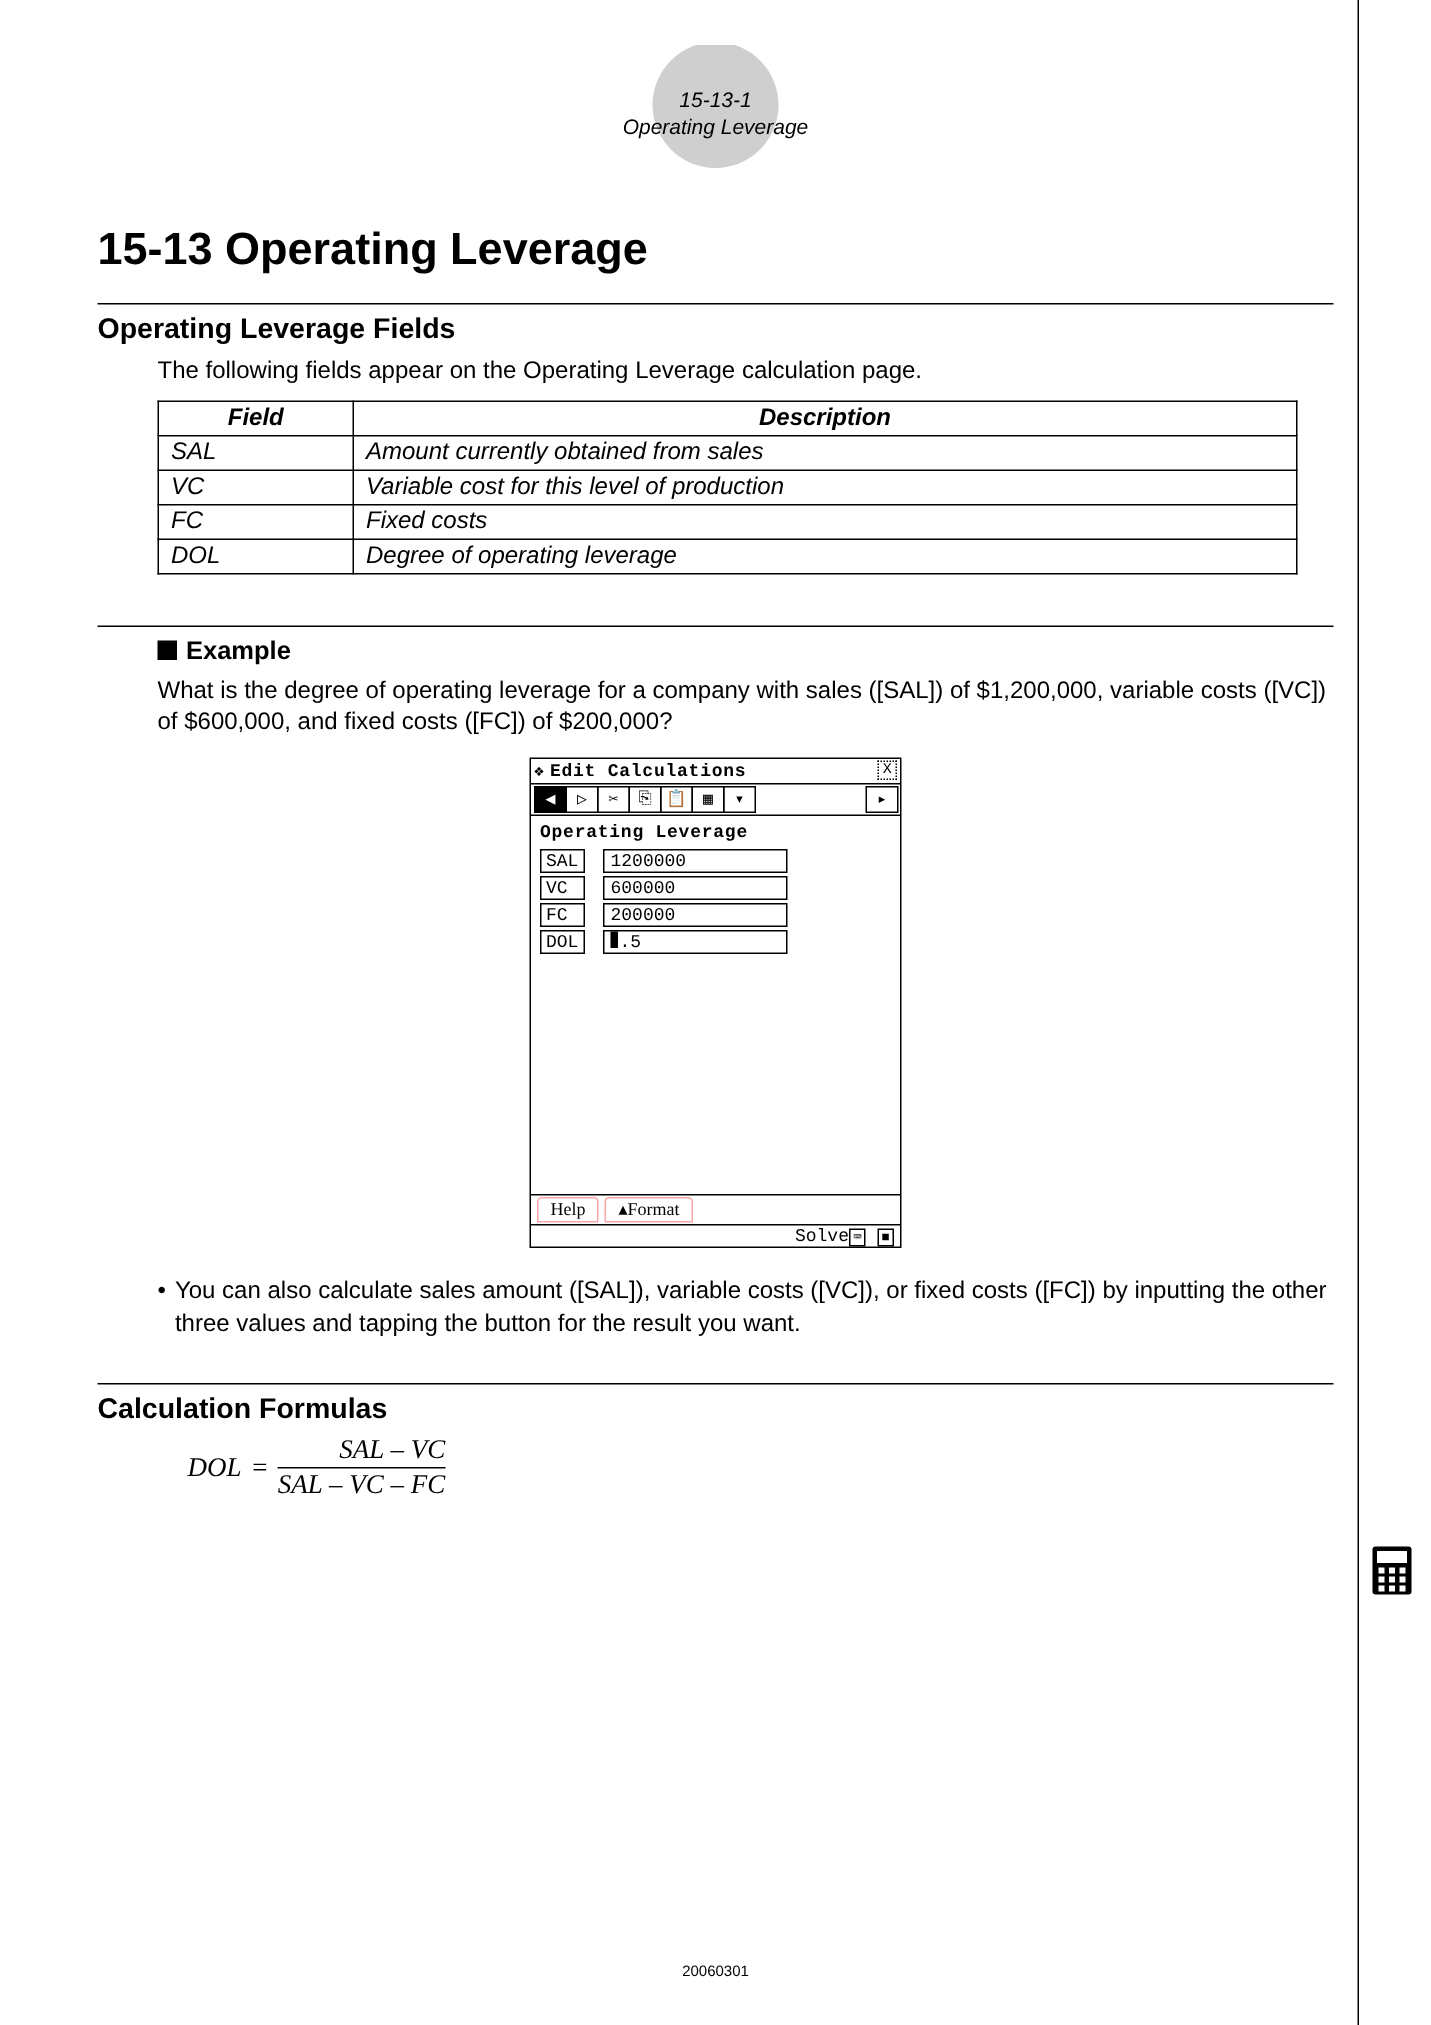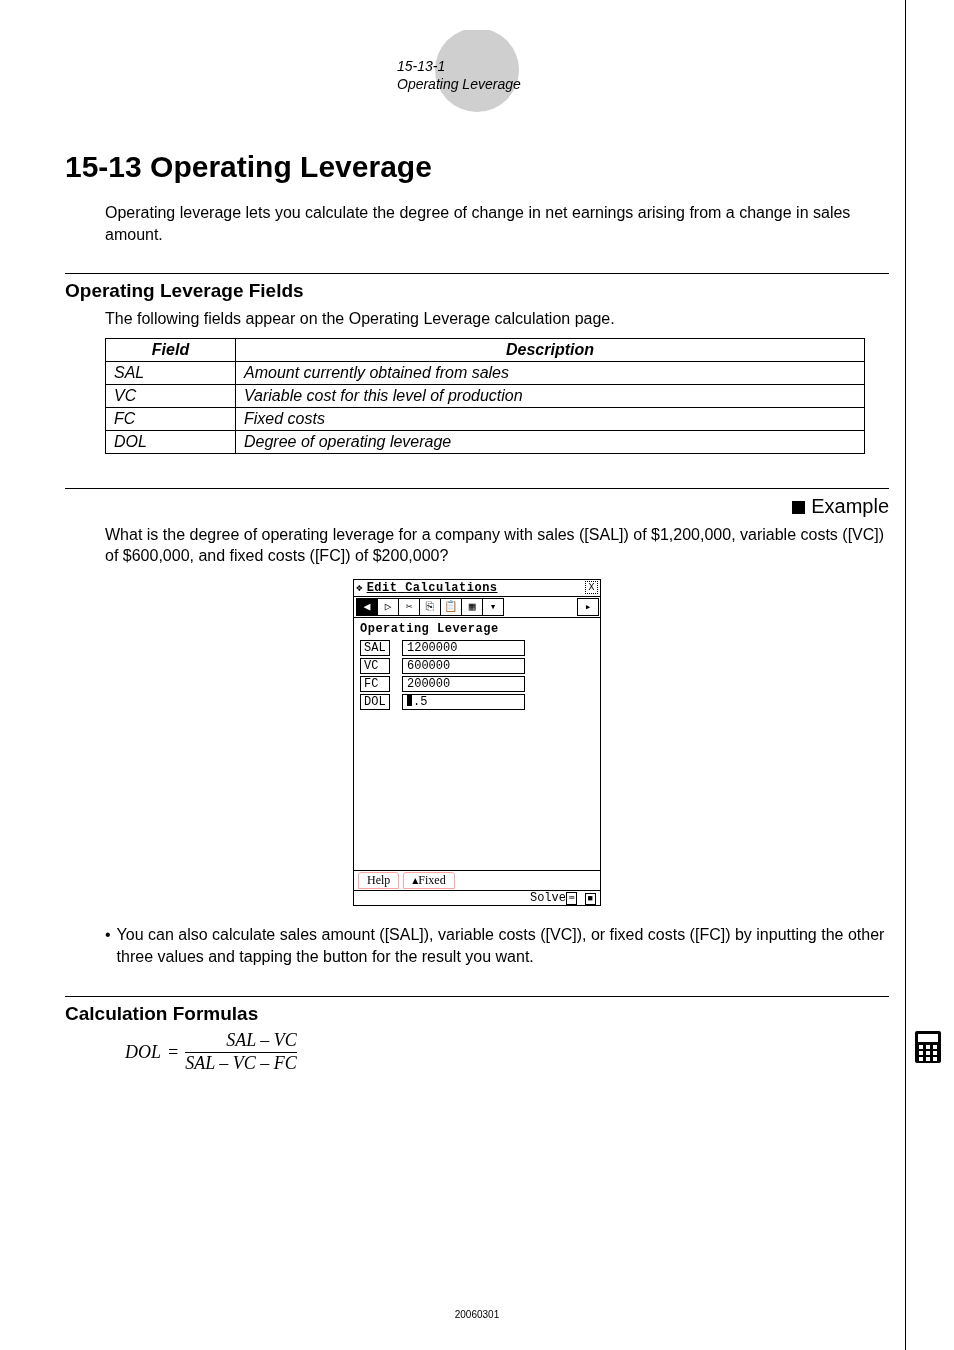--- a/index.html
+++ b/index.html
@@ -23,21 +23,21 @@
     height: 1350px;
     background: #000;
   }
   .header-badge {
     position: relative;
     width: 160px;
     height: 90px;
     margin: 0 auto 30px auto;
     display: flex;
     flex-direction: column;
-    align-items: flex-start;
+    align-items: center;
     justify-content: center;
   }
   .header-badge svg { position: absolute; top: 0; left: 0; }
   .header-badge .h-num {
     position: relative;
     font-style: italic;
     font-size: 14px;
     color: #000;
     z-index: 2;
   }
@@ -82,25 +82,24 @@
   table.fields th, table.fields td {
     border: 1px solid #000;
     padding: 2px 8px;
     text-align: left;
     vertical-align: top;
     font-style: italic;
   }
   table.fields th { text-align: center; font-weight: bold; }
   table.fields th.f { width: 130px; }
   .example-h {
-    font-size: 20px;
-    font-weight: normal;
+    font-size: 17px;
+    font-weight: bold;
     margin-left: 40px;
     margin-bottom: 6px;
-    text-align: right;
   }
   .example-h .sq {
     display: inline-block;
     width: 13px; height: 13px;
     background: #000;
     margin-right: 6px;
     vertical-align: -1px;
   }
   .screenshot-wrap {
     display: flex;
@@ -115,21 +114,21 @@
     background: #fff;
   }
   .calc .title {
     display: flex;
     align-items: center;
     border-bottom: 1px solid #000;
     padding: 1px 2px;
     gap: 4px;
   }
   .calc .title .tri { font-size: 11px; }
-  .calc .title .txt { flex: 1; font-weight: bold; letter-spacing: 0.5px; text-decoration: underline; }
+  .calc .title .txt { flex: 1; font-weight: bold; letter-spacing: 0.5px; }
   .calc .title .x {
     width: 13px; height: 13px;
     border: 1px dotted #000;
     display: flex; align-items: center; justify-content: center;
     font-size: 10px;
   }
   .calc .tb {
     display: flex;
     border-bottom: 1px solid #000;
     padding: 1px 2px;
@@ -257,21 +256,20 @@
   <div class="header-badge">
     <svg width="160" height="90" viewBox="0 0 160 90">
       <circle cx="80" cy="40" r="42" fill="#cfcfcf"></circle>
     </svg>
     <div class="h-num">15-13-1</div>
     <div class="h-name">Operating Leverage</div>
   </div>
 
   <h1>15-13  Operating Leverage</h1>
 
-  <p class="intro">Operating leverage lets you calculate the degree of change in net earnings arising from a change in sales amount.</p>
 
   <hr class="hr">
   <h2>Operating Leverage Fields</h2>
   <p class="sub">The following fields appear on the Operating Leverage calculation page.</p>
 
   <table class="fields">
     <thead>
       <tr>
         <th class="f">Field</th>
         <th>Description</th>
@@ -338,21 +336,21 @@
           <div class="val">200000</div>
         </div>
         <div class="row">
           <div class="lbl">DOL</div>
           <div class="val sel"><span class="cursor"></span><span>.5</span></div>
         </div>
         <div class="gap"></div>
       </div>
       <div class="bottom">
         <div class="bbtn">Help</div>
-        <div class="bbtn">▴<span>Fixed</span></div>
+        <div class="bbtn">▴<span>Format</span></div>
       </div>
       <div class="status">
         <span>Solve</span>
         <span>
           <span class="ico">⌨</span>
           <span class="ico">■</span>
         </span>
       </div>
     </div>
   </div>

